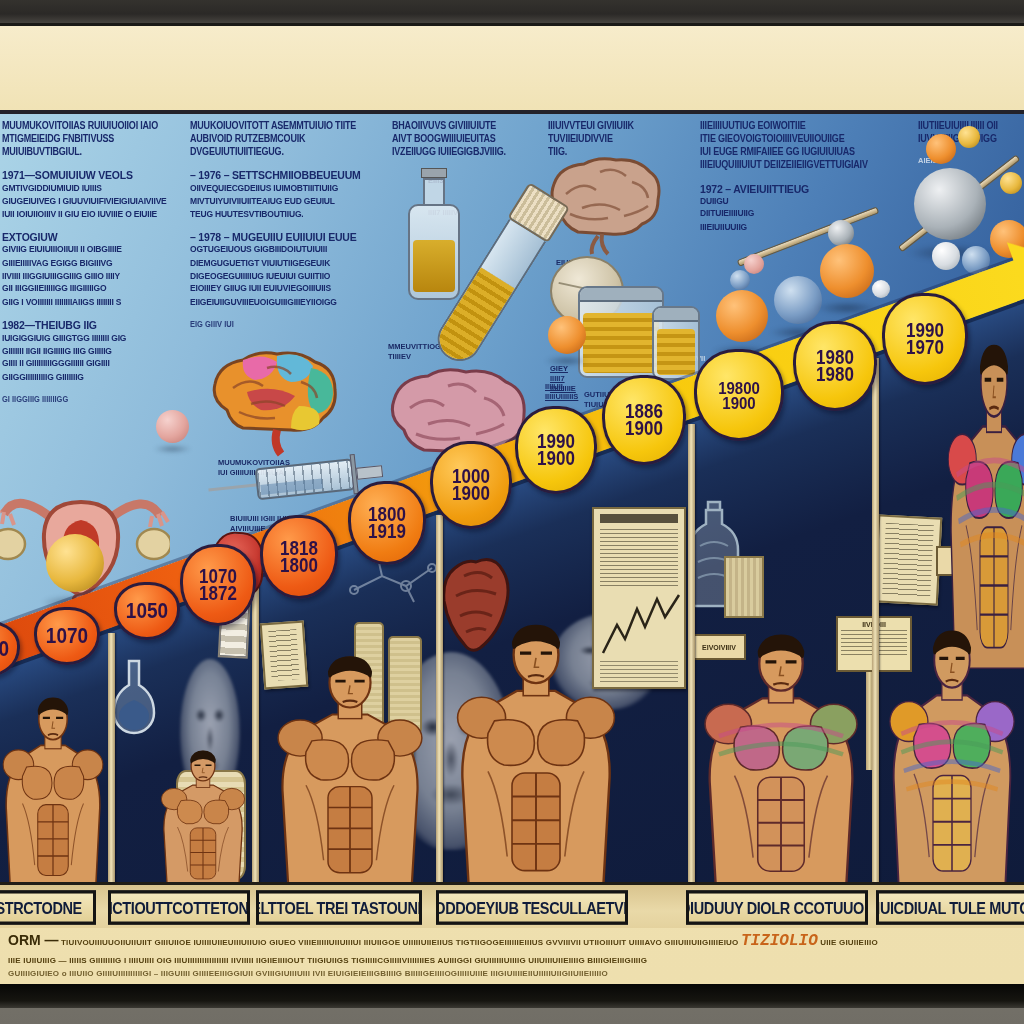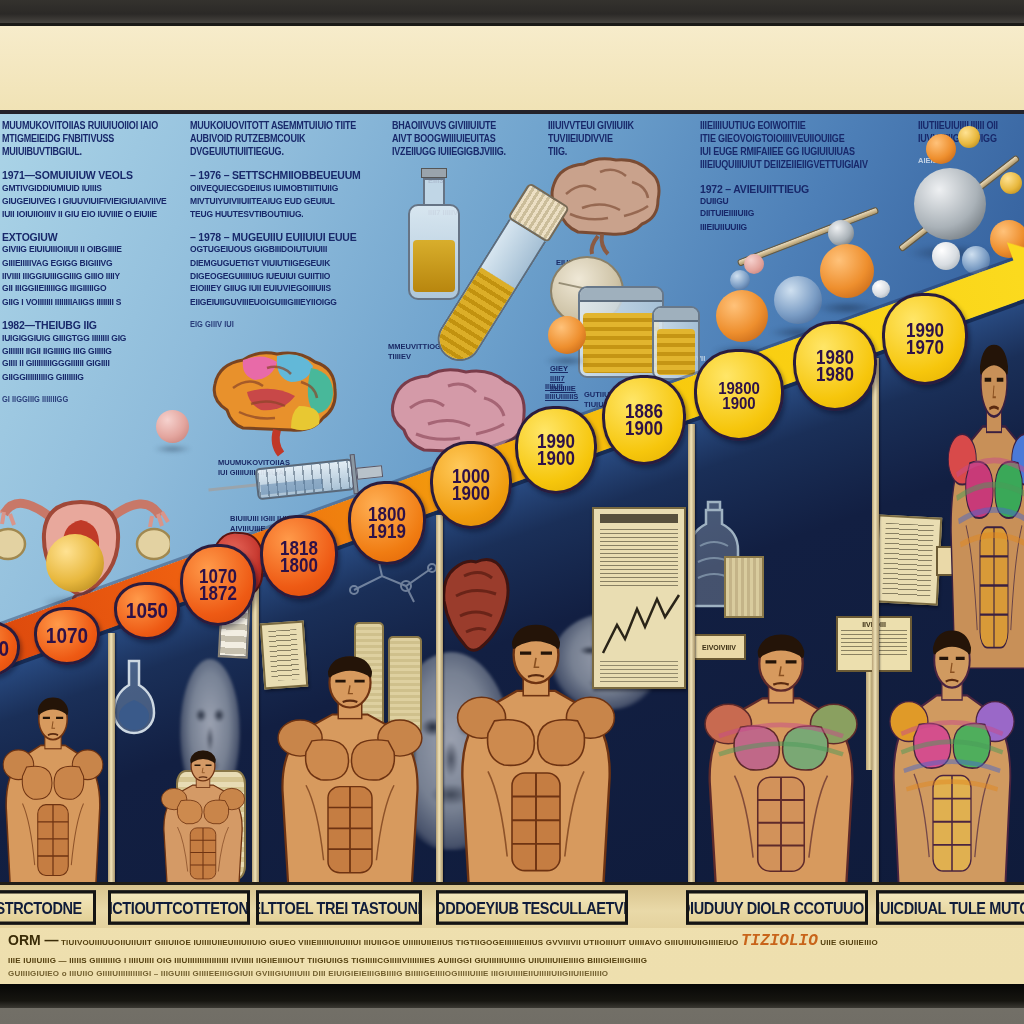--- a/index.html
+++ b/index.html
@@ -595,18 +595,18 @@
           <div class="lbl" style="left: 876px; width: 158px;">INUICDIUAL TULE MUTOID</div>
         </div>
       </div>
 
     <div class="footer">
       <div class="fl">
         <span class="lead">ORM —</span>
         <span>TIUIVOUIIIUUOIIUIIUIIT GIIIUIIOE IUIIIIUIIEUIIIUIIUIO GIUEO VIIIEIIIIIUIIUIIIUI IIIUIIGOE UIIIIIUIIEIIUS TIGTIIGOGEIIIIIIEIIIUS GVVIIIVII UTIIOIIIUIT UIIIIAVO GIIIUIIIUIIGIIIIEIUO </span><span class="accent">TIZIOLIO</span><span> UIIE GIUIIEIIIO</span>
       </div>
       <div class="fl">IIIE IUIIUIIIG — IIIIIS GIIIIIIIIG I IIIIUIIII OIG IIIUIIIIIIIIIIIIIIIII IIVIIIII IIGIIEIIIIOUT TIIGIUIIGS TIGIIIIICGIIIIIVIIIIIIIES AUIIIGGI GIUIIIIIIUIIIIG UIIUIIIUIIEIIIIG BIIIIGIEIIIGIIIIG</div>
-      <div class="fl l3">GUIIIIGIUIEO o IIIUIIO GIIIIUIIIIIIIIIIGI – IIIGUIIII GIIIIEEIIIGGIUII GVIIIGIUIIIUIII DIII EIUIGIEIEIIIGBIIIIG BIIIIIGEIIIIOGIIIIIUIIIE IIIGIUIIIIEIIUIIIIIUIIGIIUIIEIIIIIO</div>
+      <div class="fl l3">GUIIIIGIUIEO o IIIUIIO GIIIIUIIIIIIIIIIGI – IIIGUIIII GIIIIEEIIIGGIUII GVIIIGIUIIIUIII IVII EIUIGIEIEIIIGBIIIIG BIIIIIGEIIIIOGIIIIIUIIIE IIIGIUIIIIEIIUIIIIIUIIGIIUIIEIIIIIO</div>
     </div>
   </div>
 
   <div class="shadow-band"></div>
 </div>
 
 </body></html>

